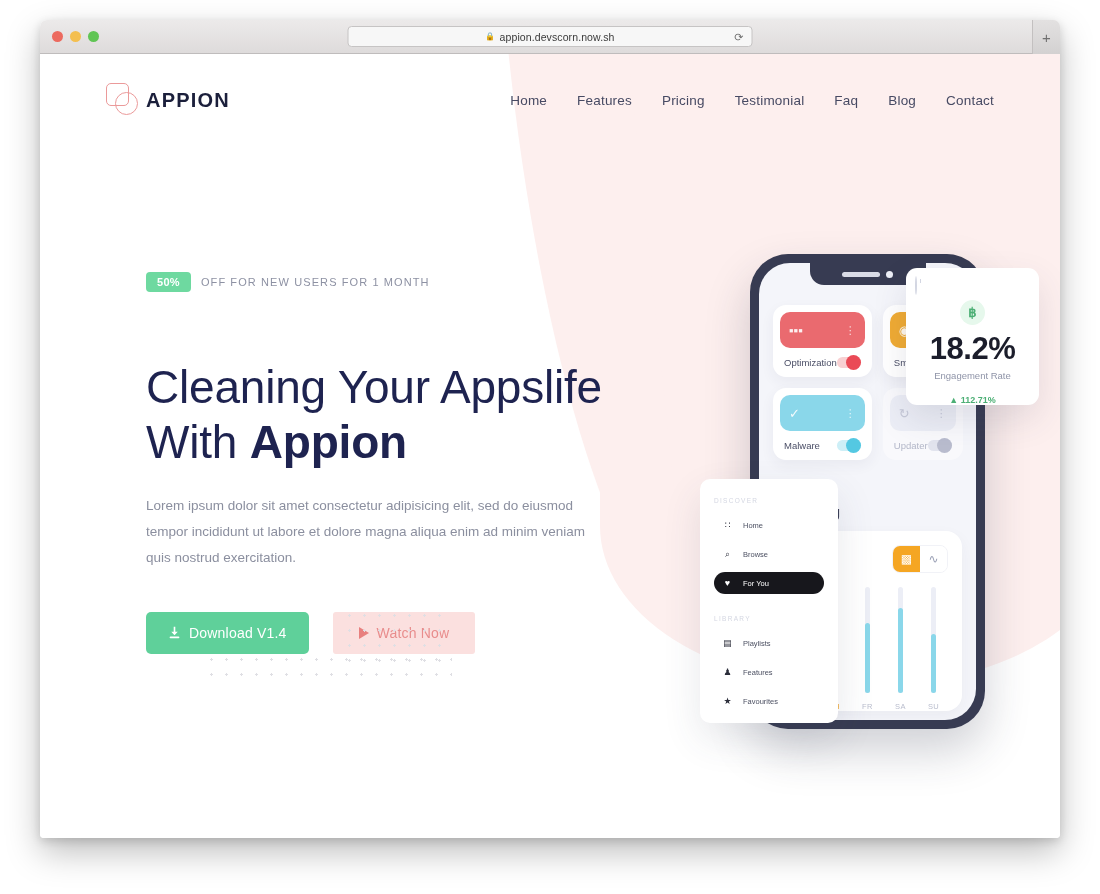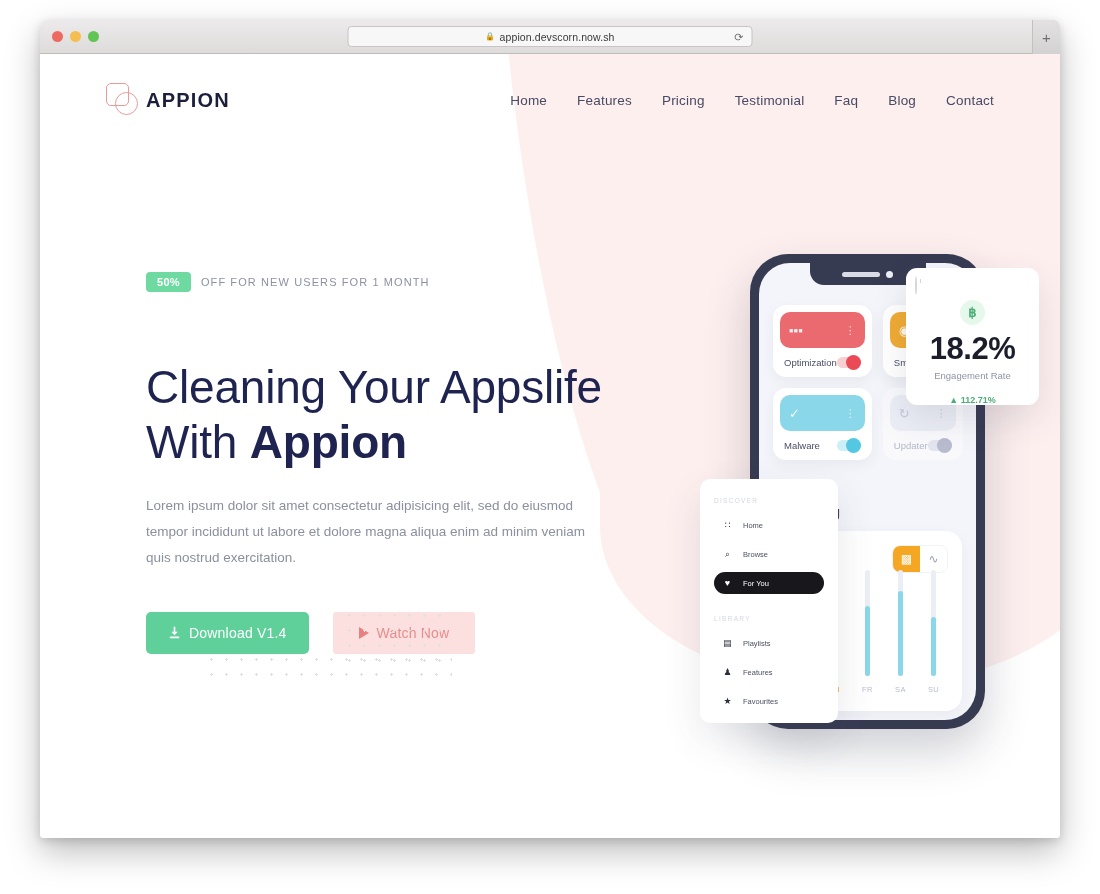--- a/index.html
+++ b/index.html
@@ -270,21 +270,21 @@
   }
   .chart-toggle div {
     width: 27px; height: 26px;
     display: flex; align-items: center; justify-content: center;
     font-size: 12px;
   }
   .chart-toggle .on  { background: #f5a623; color: #fff; }
   .chart-toggle .off { background: #fff; color: #9aa0b5; }
   .bars {
     position: absolute; left: 12px; right: 12px; bottom: 34px; top: 56px;
-    display: flex; align-items: center; justify-content: space-around;
+    display: flex; align-items: flex-start; justify-content: space-around;
   }
   .barcol { width: 17px; display: flex; flex-direction: column; align-items: center; }
   .bartrack {
     width: 5px; border-radius: 3px; background: #eceef6;
     position: relative; height: 106px;
   }
   .barfill {
     position: absolute; left: 0; bottom: 0; width: 5px; border-radius: 3px;
   }
   .barlabel { margin-top: 9px; font-size: 7.5px; color: #b9bdcd; letter-spacing: .4px; }

